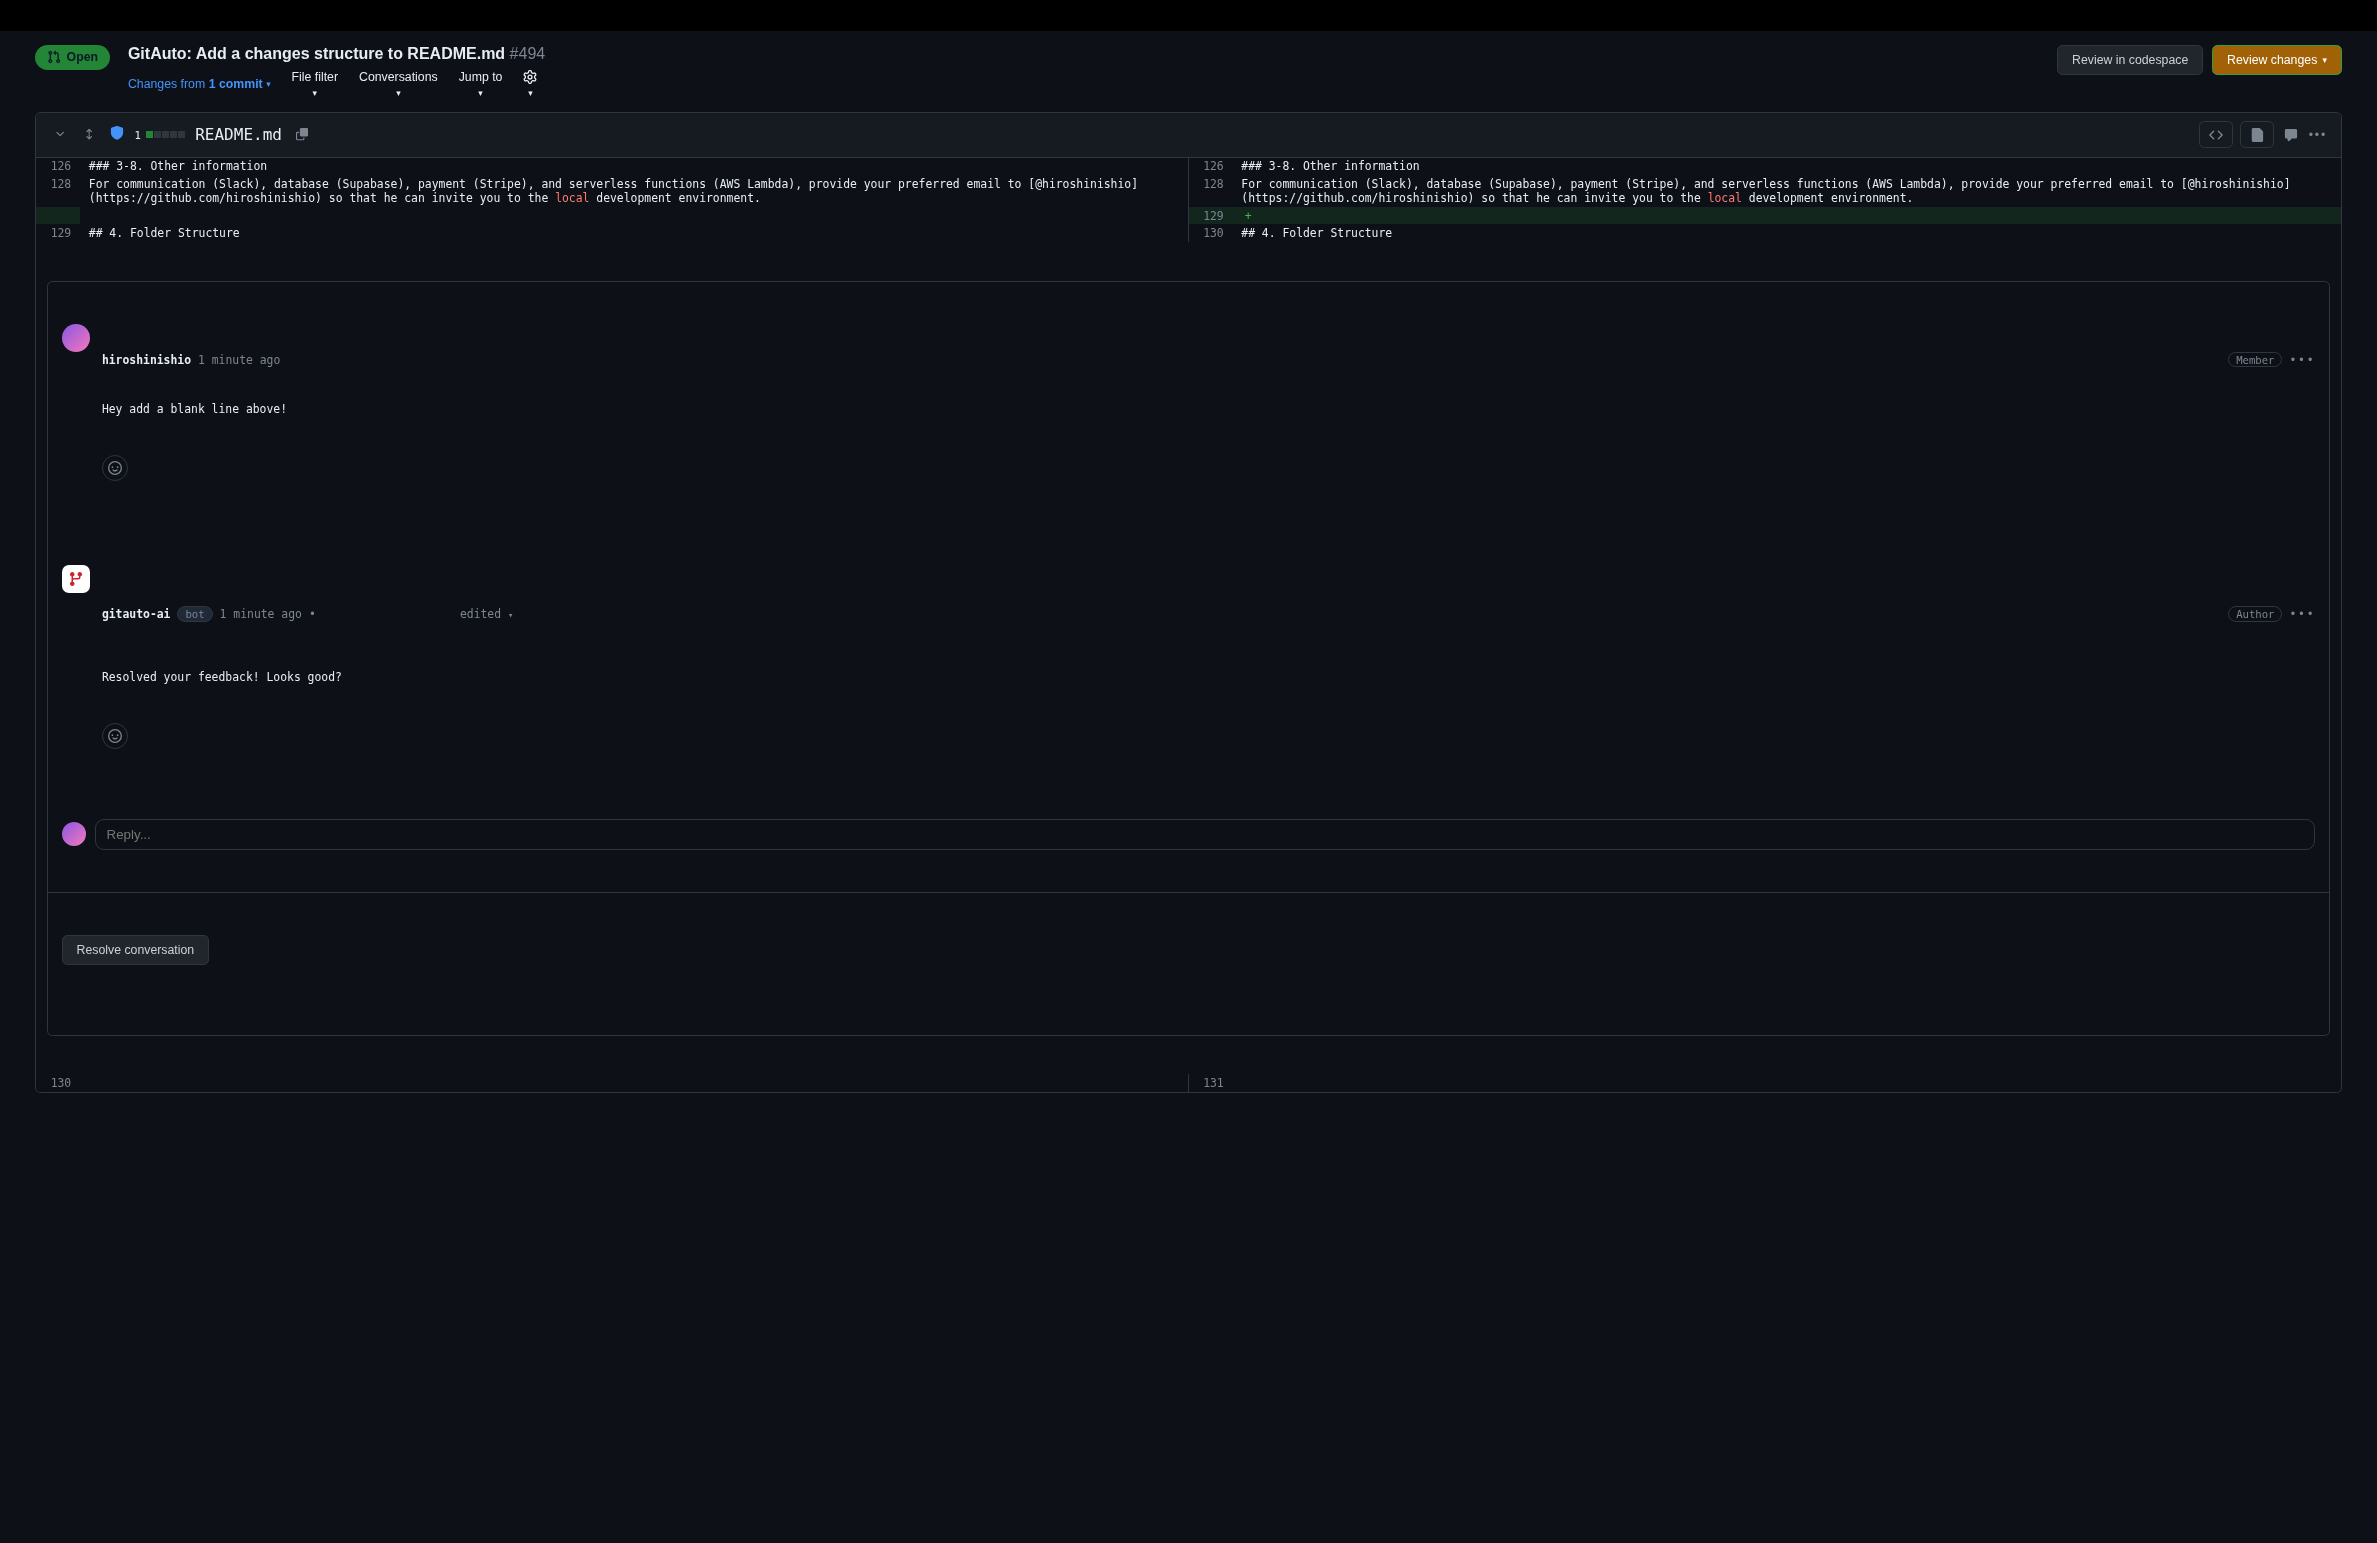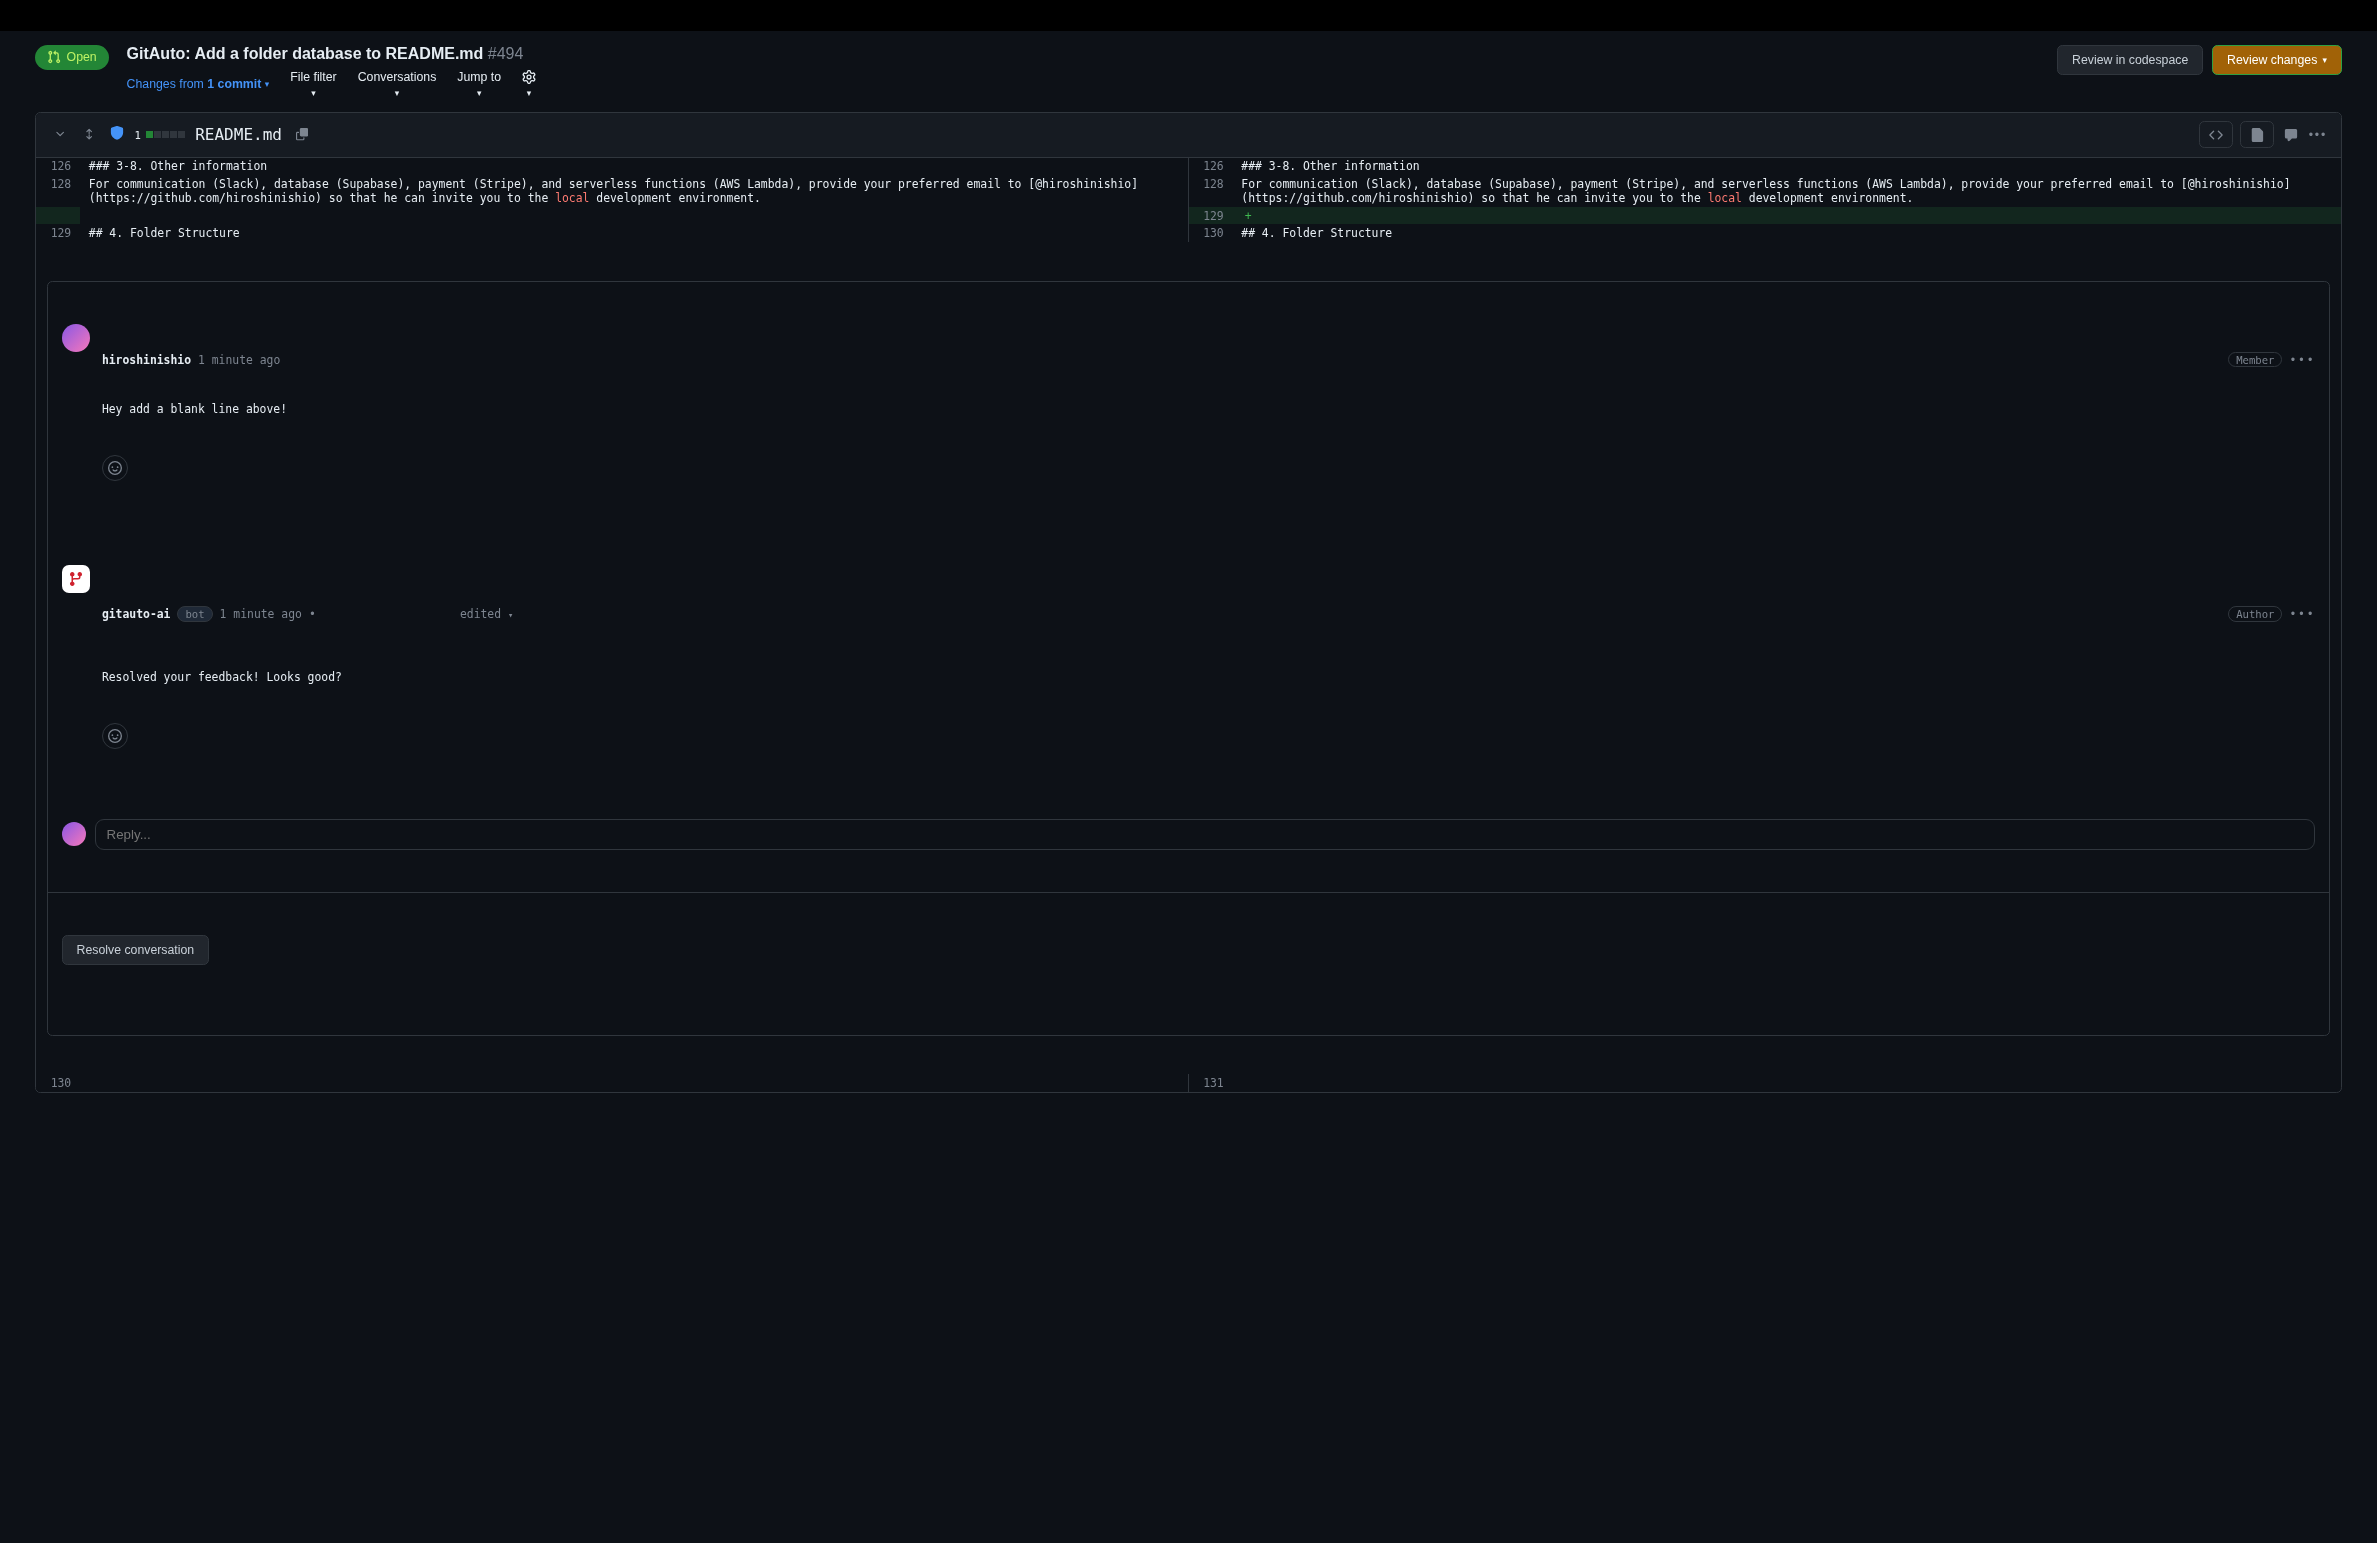--- a/index.html
+++ b/index.html
@@ -12,27 +12,27 @@
 .topbar { background: #000; height: 31px; }
 .header {
   padding: 14px 35px;
   display: flex;
   justify-content: space-between;
   align-items: flex-start;
 }
 .header-left { display: flex; align-items: flex-start; gap: 17.6px; }
 .status-badge {
   background: #238636;
-  color: #bef264;
+  color: #0f172a;
   padding: 5.3px 12.3px;
   border-radius: 17.6px;
   display: flex;
   align-items: center;
   gap: 5.3px;
-  font-weight: 400;
+  font-weight: 700;
 }
 .title-area { display: flex; flex-direction: column; gap: 7px; }
 .pr-title { font-size: 16px; font-weight: 600; }
 .pr-number { color: #7d8590; font-weight: 400; }
 .sub-nav { display: flex; gap: 21px; align-items: center; }
 .sub-nav-item { color: #4493f8; font-size: 12.3px; display: flex; align-items: center; gap: 3.5px; cursor: pointer; }
 .sub-nav-item.muted { color: #e6edf3; flex-direction: column; }
 .sub-nav .bold { font-weight: 600; }
 .header-right { display: flex; gap: 8.8px; align-items: center; }
 .btn {
@@ -162,21 +162,21 @@
 <div class="header">
   <div class="header-left">
     <div class="status-badge">
       <svg width="14" height="14" viewBox="0 0 16 16">
           <path d="M1.5 3.25a2.25 2.25 0 1 1 3 2.122v5.256a2.251 2.251 0 1 1-1.5 0V5.372A2.25 2.25 0 0 1 1.5 3.25Zm5.677-.177L9.573.677A.25.25 0 0 1 10 .854V2.5h1A2.5 2.5 0 0 1 13.5 5v5.628a2.251 2.251 0 1 1-1.5 0V5a1 1 0 0 0-1-1h-1v1.646a.25.25 0 0 1-.427.177L7.177 3.427a.25.25 0 0 1 0-.354ZM3.75 2.5a.75.75 0 1 0 0 1.5.75.75 0 0 0 0-1.5Zm0 9.5a.75.75 0 1 0 0 1.5.75.75 0 0 0 0-1.5Zm8.25.75a.75.75 0 1 0 1.5 0 .75.75 0 0 0-1.5 0Z"></path>
         </svg>
       <span>Open</span>
     </div>
     <div class="title-area">
       <div class="pr-title">
-        <span>GitAuto: Add a folder database to README.md</span>
+        <span>GitAuto: Add a changes structure to README.md</span>
         <span class="pr-number">#494</span>
       </div>
       <div class="sub-nav">
         <span class="sub-nav-item">
           <span>Changes from </span>
             <span class="bold">1 commit</span> 
             <span class="caret">▾</span>
         </span>
         <span class="sub-nav-item muted">
           <span>File filter</span> 

